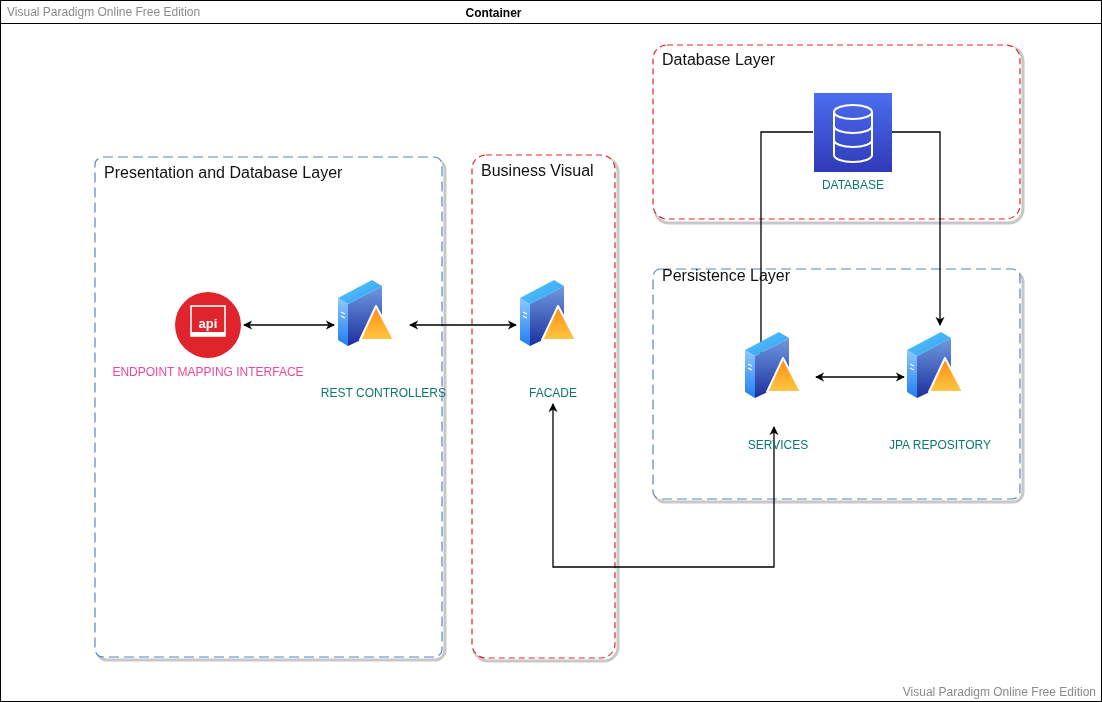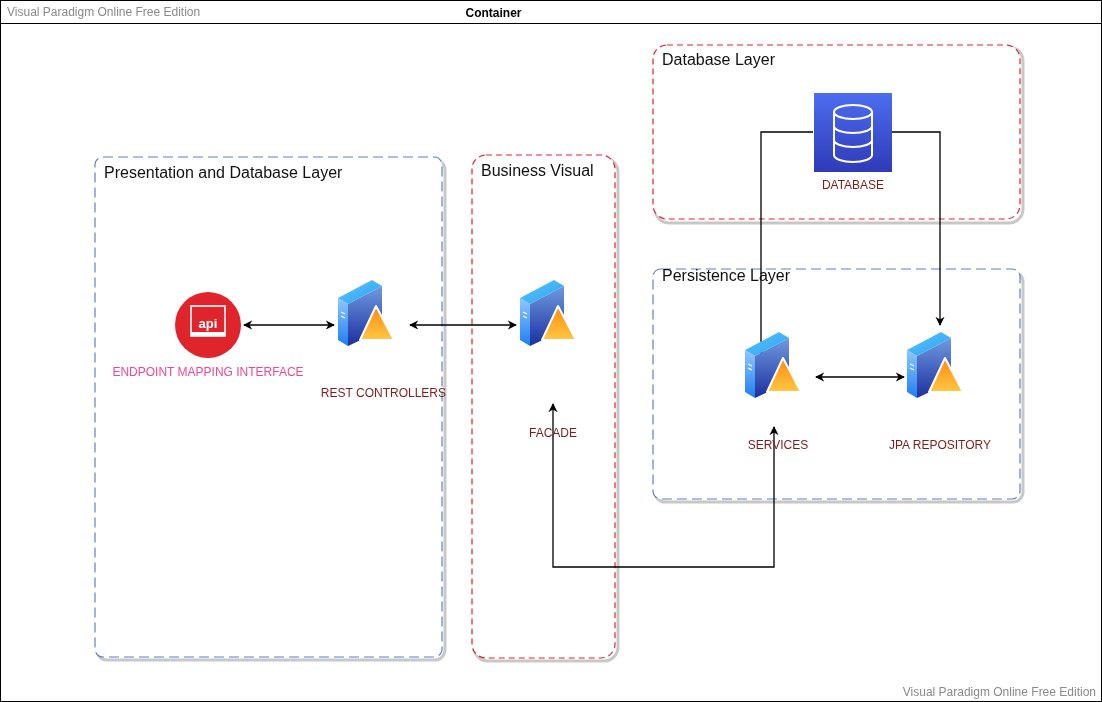--- a/index.html
+++ b/index.html
@@ -4,21 +4,21 @@
 <style>
   html, body { margin: 0; padding: 0; background: #ffffff; }
   body { width: 1102px; height: 702px; position: relative; overflow: hidden; font-family: "Liberation Sans", sans-serif; }
   .frame { position: absolute; left: 0; top: 0; width: 1100px; height: 700px; border: 1px solid #000; box-sizing: content-box; }
   .title-bar { position: absolute; left: 0; top: 0; width: 1101px; height: 23px; border-bottom: 1px solid #000; }
   .watermark-top { position: absolute; left: 7px; top: 5px; font-size: 12px; color: #8a8a8a; }
   .container-title { position: absolute; left: 0; top: 6px; width: 987px; text-align: center; font-size: 12px; font-weight: bold; color: #000; }
   .watermark-bottom { position: absolute; right: 6px; bottom: 3px; font-size: 12px; color: #8a8a8a; }
   svg.canvas { position: absolute; left: 0; top: 0; }
   .layer-label { position: absolute; font-size: 16px; color: #111; }
-  .node-label { position: absolute; font-size: 12px; color: #7f1d1d; text-align: center; white-space: nowrap; }
+  .node-label { position: absolute; font-size: 12px; color: #0f766e; text-align: center; white-space: nowrap; }
   .node-label.blue { color: #ec4899; }
 </style>
 </head>
 <body>
 
 <div class="frame"></div>
 <div class="title-bar">
   <span class="watermark-top">Visual Paradigm Online Free Edition</span>
   <div class="container-title">Container</div>
 </div>
@@ -106,18 +106,18 @@
   </g>
 </svg>
 
 <span class="layer-label" style="left:104px; top:164px;">Presentation and Database Layer</span>
 <span class="layer-label" style="left:481px; top:162px;">Business Visual</span>
 <span class="layer-label" style="left:662px; top:51px;">Database Layer</span>
 <span class="layer-label" style="left:662px; top:267px;">Persistence Layer</span>
 
 <div class="node-label blue" style="left:108px; top:365px; width:200px;">ENDPOINT MAPPING INTERFACE</div>
 <div class="node-label" style="left:296px; top:386px; width:150px;text-align:right;">REST CONTROLLERS</div>
-<div class="node-label" style="left:503px; top:386px; width:100px;margin-top:40px;">FACADE</div>
+<div class="node-label" style="left:503px; top:386px; width:100px;">FACADE</div>
 <div class="node-label" style="left:803px; top:178px; width:100px;">DATABASE</div>
 <div class="node-label" style="left:728px; top:438px; width:100px;">SERVICES</div>
 <div class="node-label" style="left:875px; top:438px; width:130px;">JPA REPOSITORY</div>
 
 <span class="watermark-bottom">Visual Paradigm Online Free Edition</span>
 
 </body></html>

